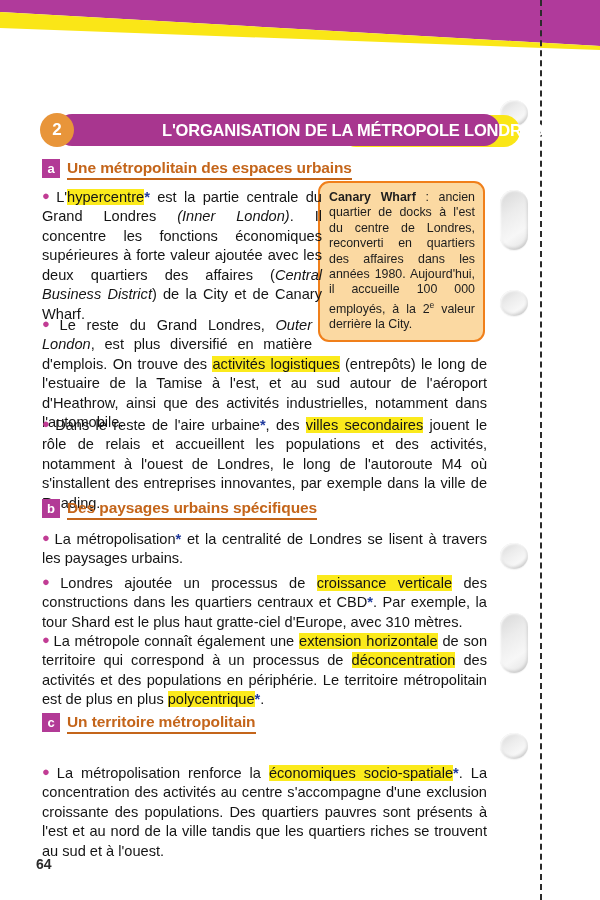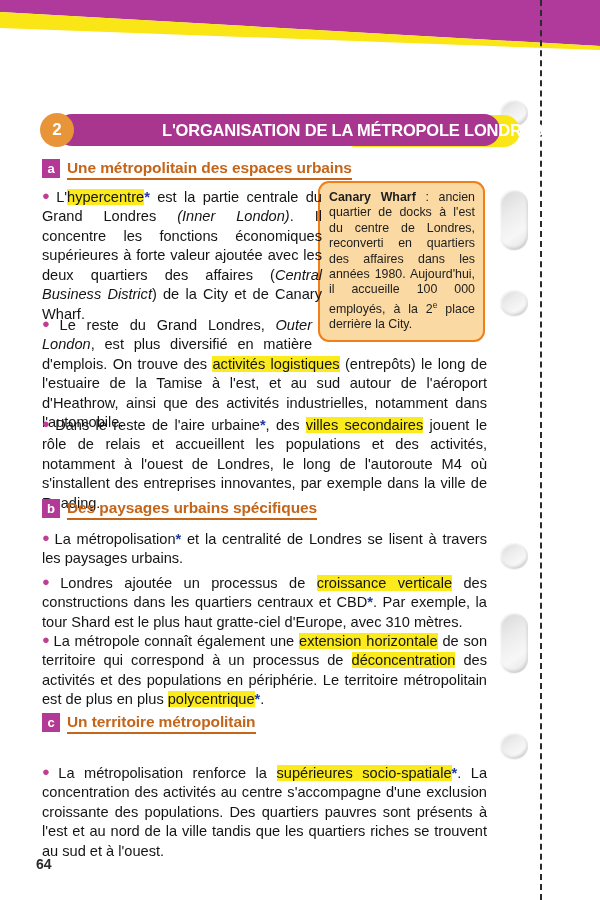--- a/index.html
+++ b/index.html
@@ -228,21 +228,21 @@
 
   <div class="sub-head" style="top:158px;">
     <div class="badge">a</div>
     <div class="sub-title">
       <span>Une métropolitain des espaces urbains</span>
     </div>
   </div>
 
   <div class="savoir">
     <div class="savoir-body">
-      <b>Canary Wharf</b><span> : </span><span>ancien quartier de docks à l'est du centre de Londres, reconverti en quartiers des affaires dans les années 1980. Aujourd'hui, il accueille 100 000 employés, à la 2</span><sup>e</sup><span> place derrière la City.</span>
+      <b>Canary Wharf</b><span> : </span><span>ancien quartier de docks à l'est du centre de Londres, reconverti en quartiers des affaires dans les années 1980. Aujourd'hui, il accueille 100 000 employés, à la 2</span><sup>e</sup><span> valeur derrière la City.</span>
     </div>
   </div>
 
   <div class="para narrow" style="left:42px; top:186px;">
     <span class="bullet">●</span><span>L'</span><span class="hl">hypercentre</span><span class="ast">*</span><span> est la partie centrale du Grand Londres </span><span class="it">(Inner London)</span><span>. Il concentre les fonctions économiques supérieures à forte valeur ajoutée avec les deux quartiers des affaires (</span><span class="it">Central Business District</span><span>) de la City et de Canary Wharf.</span>
   </div>
 
   <div class="para" style="left:42px; top:314px; width:445px;">
     <span style="float:right; width:175px; height:38px;"></span>
     <span class="bullet">●</span><span>Le reste du Grand Londres, </span><span class="it">Outer London</span><span>, est plus diversifié en matière d'emplois. On trouve des </span><span class="hl">activités logistiques</span><span> (entrepôts) le long de l'estuaire de la Tamise à l'est, et au sud autour de l'aéroport d'Heathrow, ainsi que des activités industrielles, notamment dans l'automobile.</span>
@@ -272,18 +272,18 @@
   </div>
 
   <div class="sub-head" style="top:712px;">
     <div class="badge">c</div>
     <div class="sub-title">
       <span>Un territoire métropolitain</span>
     </div>
   </div>
 
   <div class="para full" style="left:42px; top:762px;">
-    <span class="bullet">●</span><span>La métropolisation renforce la </span><span class="hl">supérieures socio-spatiale</span><span class="ast">*</span><span>. La concentration des activités au centre s'accompagne d'une exclusion croissante des populations. Des quartiers pauvres sont présents à l'est et au nord de la ville tandis que les quartiers riches se trouvent au sud et à l'ouest.</span>
+    <span class="bullet">●</span><span>La métropolisation renforce la </span><span class="hl">économiques socio-spatiale</span><span class="ast">*</span><span>. La concentration des activités au centre s'accompagne d'une exclusion croissante des populations. Des quartiers pauvres sont présents à l'est et au nord de la ville tandis que les quartiers riches se trouvent au sud et à l'ouest.</span>
   </div>
 
   <div class="page-number">64</div>
 
 </div>
 
 </body></html>

